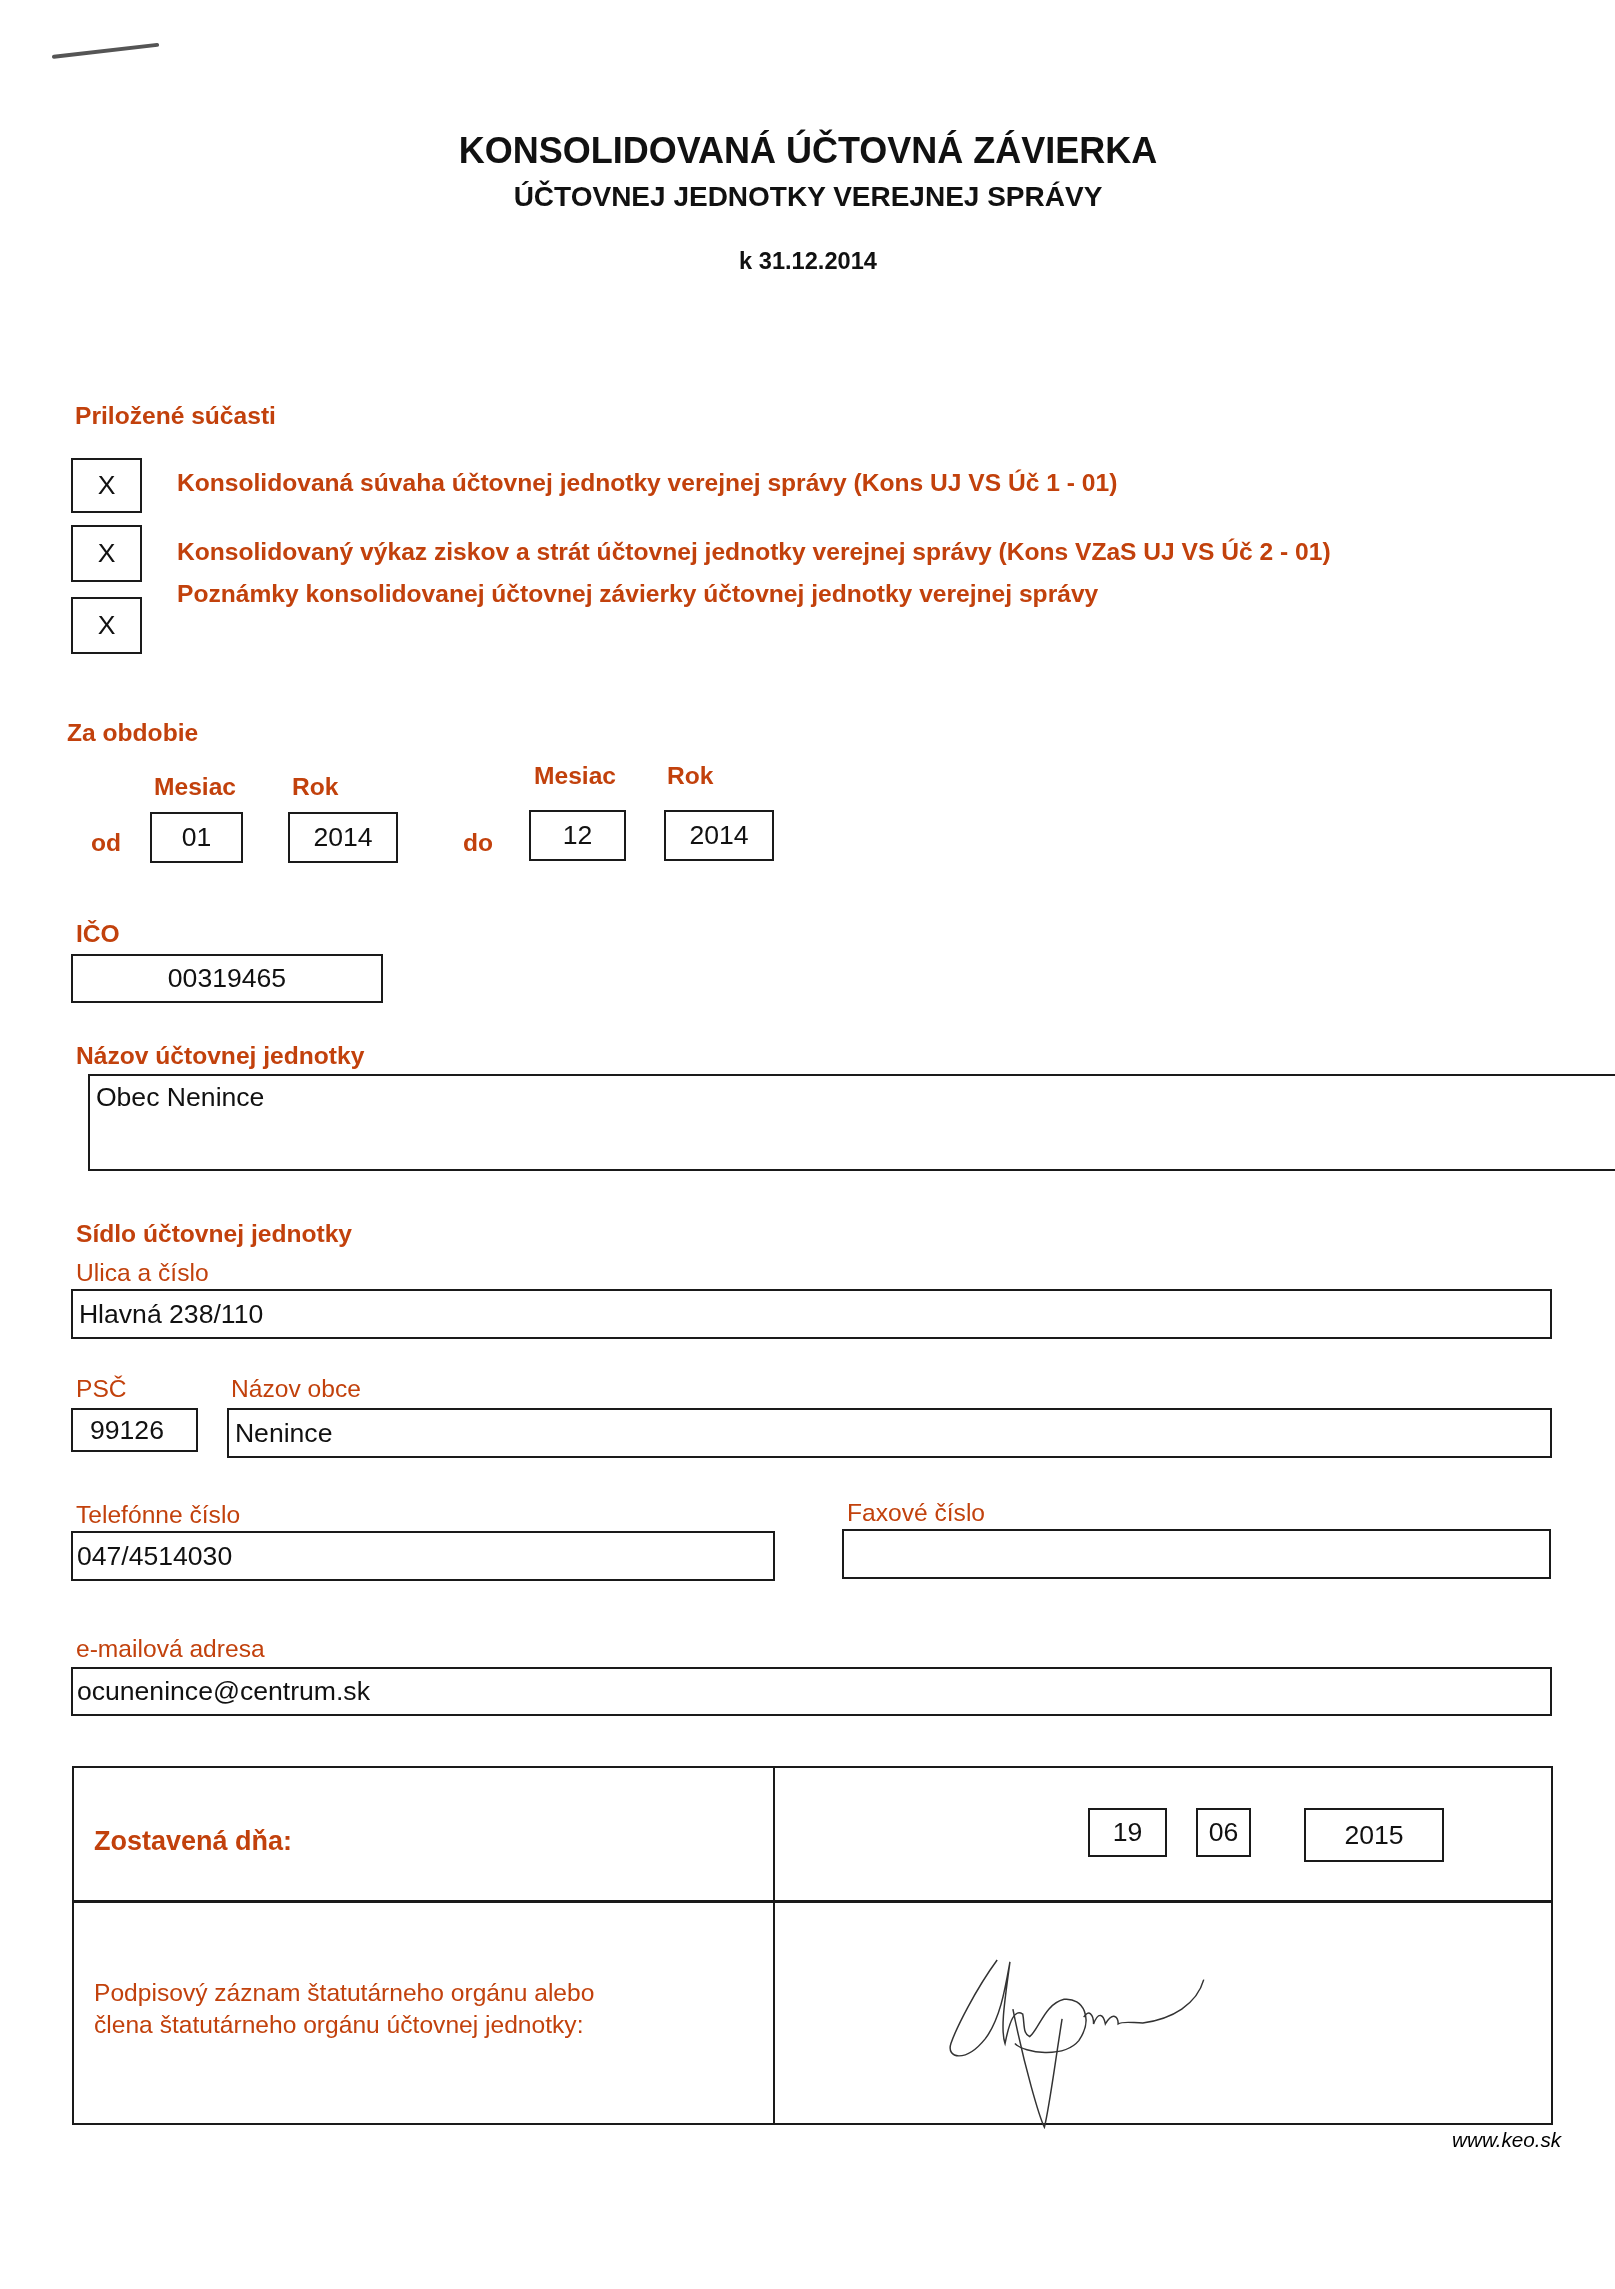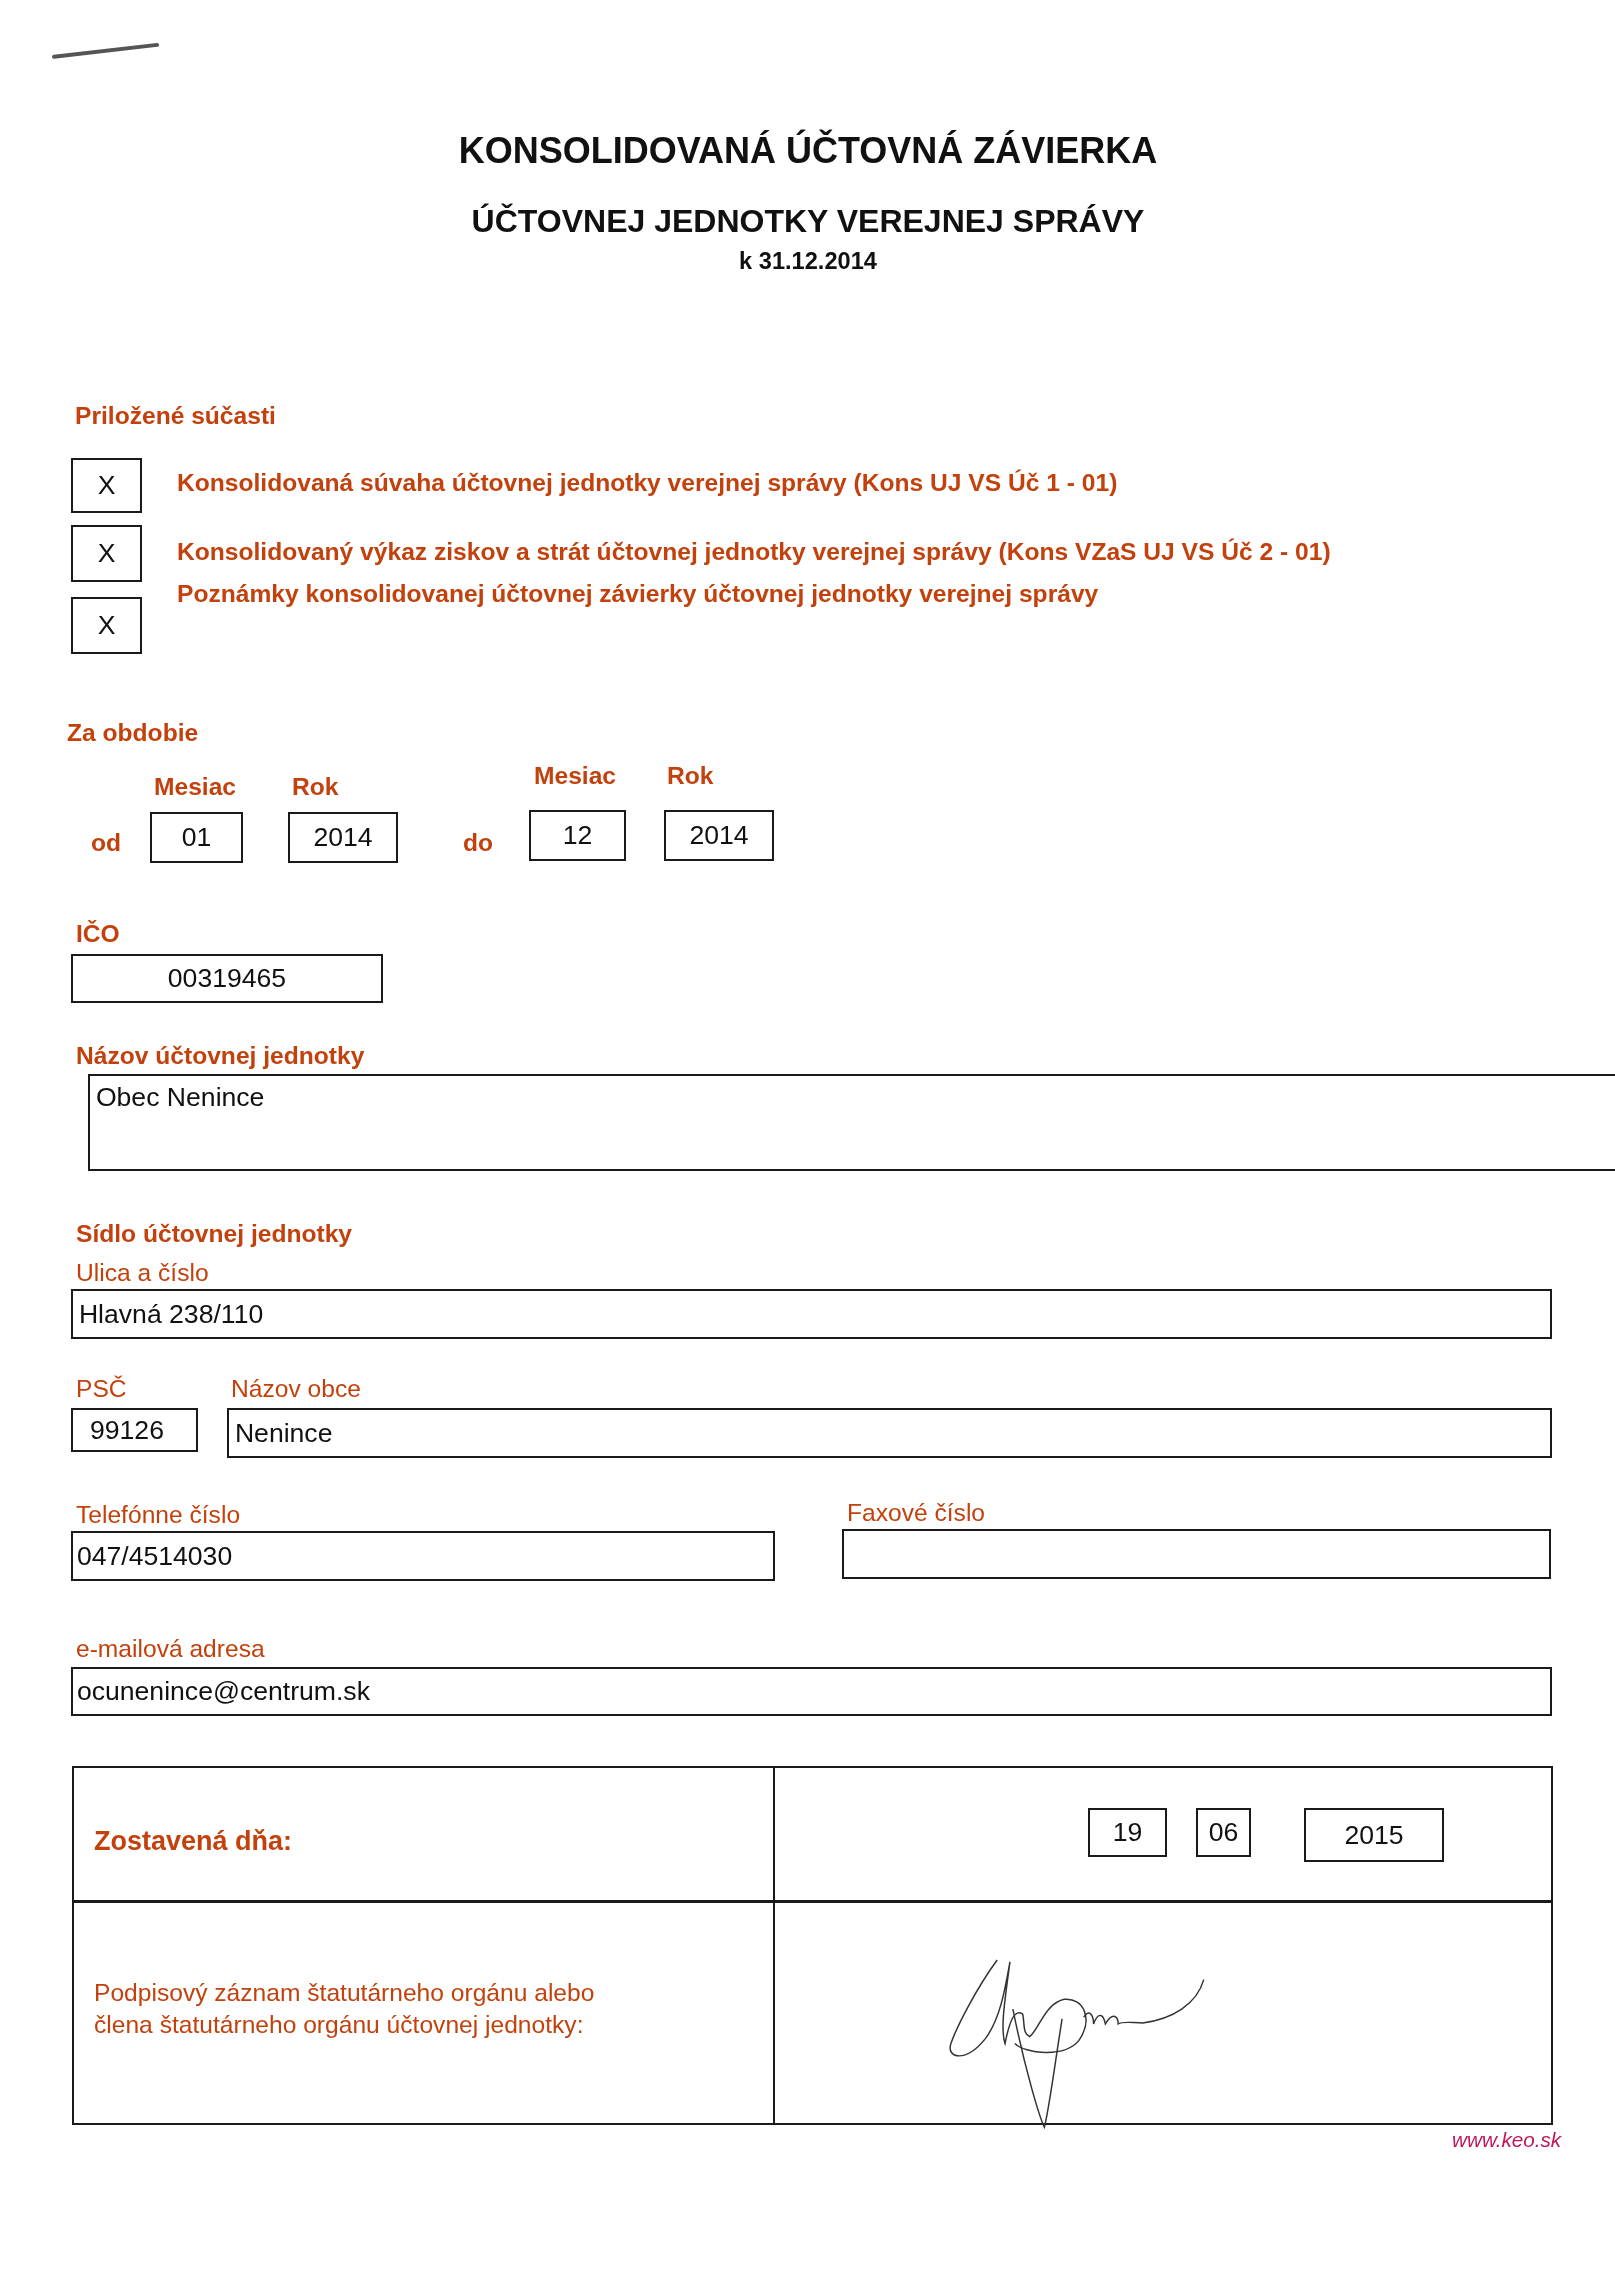--- a/index.html
+++ b/index.html
@@ -14,21 +14,21 @@
   .left { display:flex; align-items:center; padding-left:5.9px; }
 </style>
 </head>
 <body>
 
 <svg class="abs" style="left:49px;top:39px;" width="118" height="24.6" viewBox="0 0 120 25">
   <line x1="5" y1="18" x2="110" y2="6" stroke="#555" stroke-width="4" stroke-linecap="round"></line>
 </svg>
 
 <div class="title" style="top:130px;font-size:36px;">KONSOLIDOVANÁ ÚČTOVNÁ ZÁVIERKA</div>
-<div class="title" style="top:181px;font-size:32px;margin-top:22px;">ÚČTOVNEJ JEDNOTKY VEREJNEJ SPRÁVY</div>
+<div class="title" style="top:181px;font-size:28px;">ÚČTOVNEJ JEDNOTKY VEREJNEJ SPRÁVY</div>
 <div class="title" style="top:248px;font-size:23.6px;">k 31.12.2014</div>
 
 <div class="lbl b" style="left:75px;top:402px;">Priložené súčasti</div>
 
 <div class="box center" style="left:71px;top:458px;width:71px;height:55px;">
   <span class="val">X</span>
 </div>
 <div class="lbl b" style="left:177px;top:469px;">Konsolidovaná súvaha účtovnej jednotky verejnej správy (Kons UJ VS Úč 1 - 01)</div>
 
 <div class="box center" style="left:71px;top:525px;width:71px;height:57px;">
@@ -119,14 +119,14 @@
 
 <div class="lbl" style="left:94px;top:1979px;">Podpisový záznam štatutárneho orgánu alebo</div>
 <div class="lbl" style="left:94px;top:2011px;">člena štatutárneho orgánu účtovnej jednotky:</div>
 
 <svg class="abs" style="left:946px;top:1950px;" width="364" height="197" viewBox="0 0 370 200">
   <path d="M52 10 C 30 40, 10 80, 5 95 C 0 110, 20 115, 40 90 C 55 70, 60 40, 65 12 C 60 50, 55 80, 60 95 C 65 70, 70 60, 78 65 C 80 75, 78 85, 85 88 C 95 80, 100 55, 120 50 C 140 48, 150 70, 135 92 C 120 110, 80 105, 70 95" fill="none" stroke="#333" stroke-width="1.5"></path>
   <path d="M68 60 C 80 120, 95 170, 100 180 C 105 160, 110 120, 118 70" fill="none" stroke="#333" stroke-width="1.5"></path>
   <path d="M140 68 C 145 60, 150 65, 150 75 C 155 62, 160 65, 162 75 C 170 62, 175 68, 175 75 C 180 72, 190 74, 200 74 C 230 70, 255 55, 262 30" fill="none" stroke="#333" stroke-width="1.5"></path>
 </svg>
 
-<div class="abs" style="left:1452px;top:2128px;font-size:20.7px;font-style:italic;color:#be185d;">www.keo.sk</div>
+<div class="abs" style="left:1452px;top:2128px;font-size:20.7px;font-style:italic;color:#000000;">www.keo.sk</div>
 
 
 </body></html>

